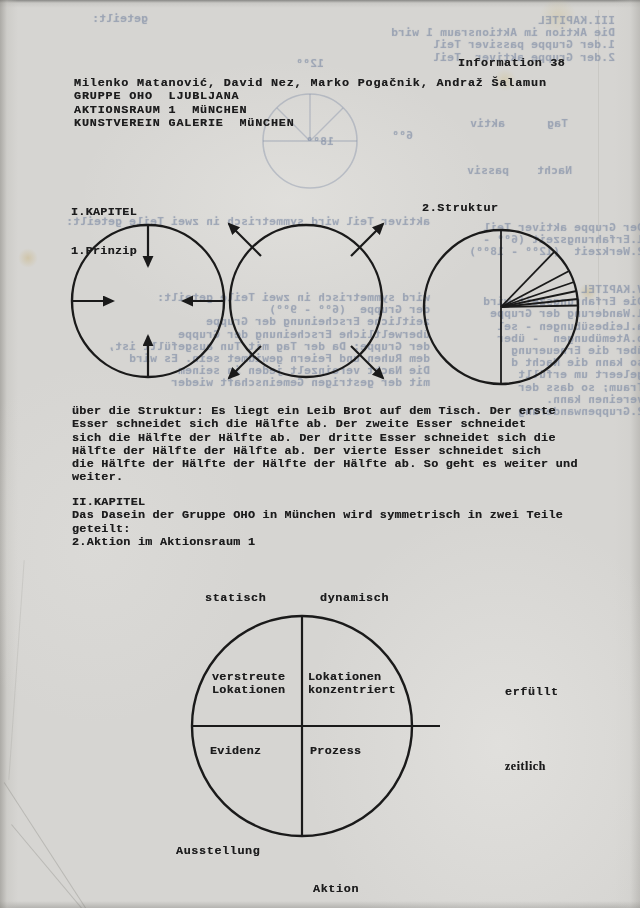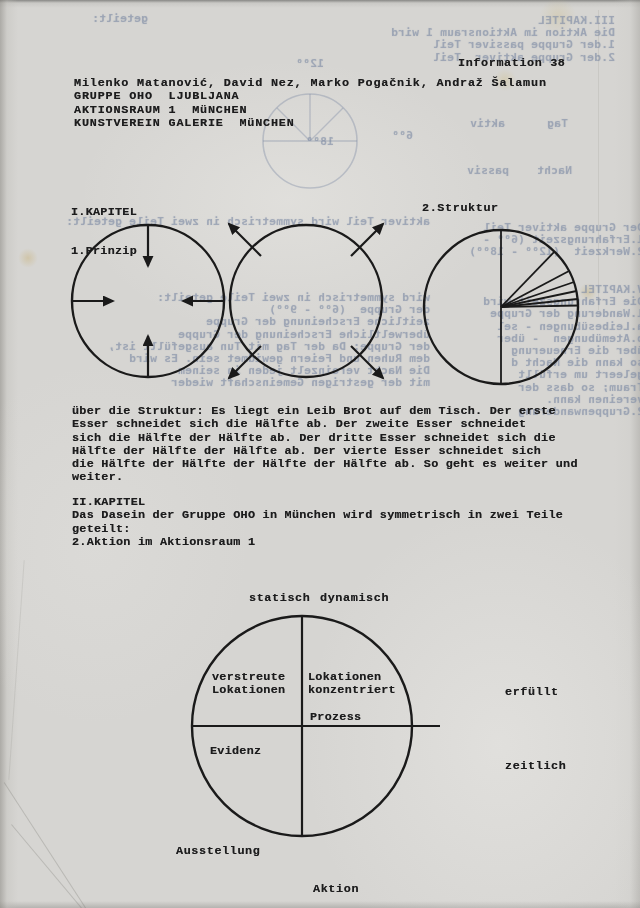--- a/index.html
+++ b/index.html
@@ -110,32 +110,32 @@
     <path class="ink-stroke" stroke-width="1.8" d="M81,81 L154,56"></path>
     <path class="ink-stroke" stroke-width="1.8" d="M81,81 L156.5,65"></path>
     <path class="ink-stroke" stroke-width="1.8" d="M81,81 L157.6,73"></path>
     <path class="ink-stroke" stroke-width="1.8" d="M81,81 L158,79.5"></path>
   </svg>
 
   <div class="tw" style="left:72px;top:405px;"><div>über die Struktur: Es liegt ein Leib Brot auf dem Tisch. Der erste</div><div>Esser schneidet sich die Hälfte ab. Der zweite Esser schneidet</div><div>sich die Hälfte der Hälfte ab. Der dritte Esser schneidet sich die</div><div>Hälfte der Hälfte der Hälfte ab. Der vierte Esser schneidet sich</div><div>die Hälfte der Hälfte der Hälfte der Hälfte ab. So geht es weiter und</div><div>weiter.</div></div>
 
   <div class="tw" style="left:72px;top:496px;"><div>II.KAPITEL</div><div>Das Dasein der Gruppe OHO in München wird symmetrisch in zwei Teile</div><div>geteilt:</div><div>2.Aktion im Aktionsraum 1</div></div>
 
-  <div class="tw mid" style="left:205px;top:592px;margin-left:44px;">statisch</div>
+  <div class="tw mid" style="left:205px;top:592px;">statisch</div>
   <div class="tw mid" style="left:320px;top:592px;">dynamisch</div>
 
   <svg style="left:185px;top:610px;" width="270" height="236" viewBox="0 0 270 236">
     <circle class="ink-stroke" cx="117" cy="116" r="110" stroke-width="2.4"></circle>
     <path class="ink-stroke" stroke-width="2.2" d="M117,6 L117,226"></path>
     <path class="ink-stroke" stroke-width="2.2" d="M7,116 L255,116"></path>
   </svg>
 
   <div class="tw" style="left:212px;top:671px;"><div>verstreute</div><div>Lokationen</div></div>
   <div class="tw" style="left:308px;top:671px;"><div>Lokationen</div><div>konzentriert</div></div>
   <div class="tw" style="left:210px;top:745px;text-align:right;">Evidenz</div>
-  <div class="tw" style="left:310px;top:711px;text-align:right;">Prozess</div>
+  <div class="tw" style="left:310px;top:745px;text-align:right;">Prozess</div>
 
   <div class="tw mid" style="left:505px;top:686px;">erfüllt</div>
-  <div class="tw mid" style="left:505px;top:760px;">zeitlich</div>
+  <div class="tw mid" style="left:505px;top:760px;font-family:Liberation Serif, serif;">zeitlich</div>
   <div class="tw mid" style="left:176px;top:845px;">Ausstellung</div>
   <div class="tw mid" style="left:313px;top:883px;">Aktion</div>
 
 </div>
 
 </body></html>

